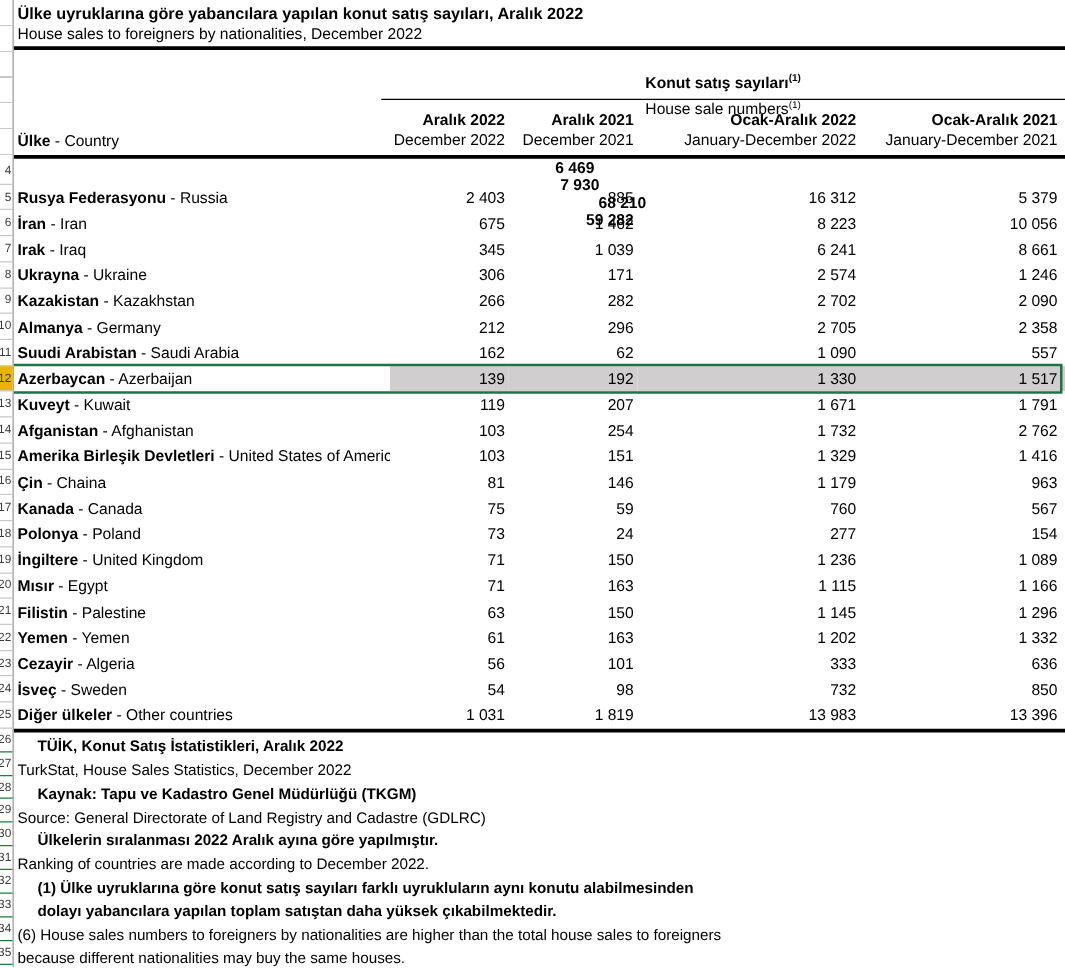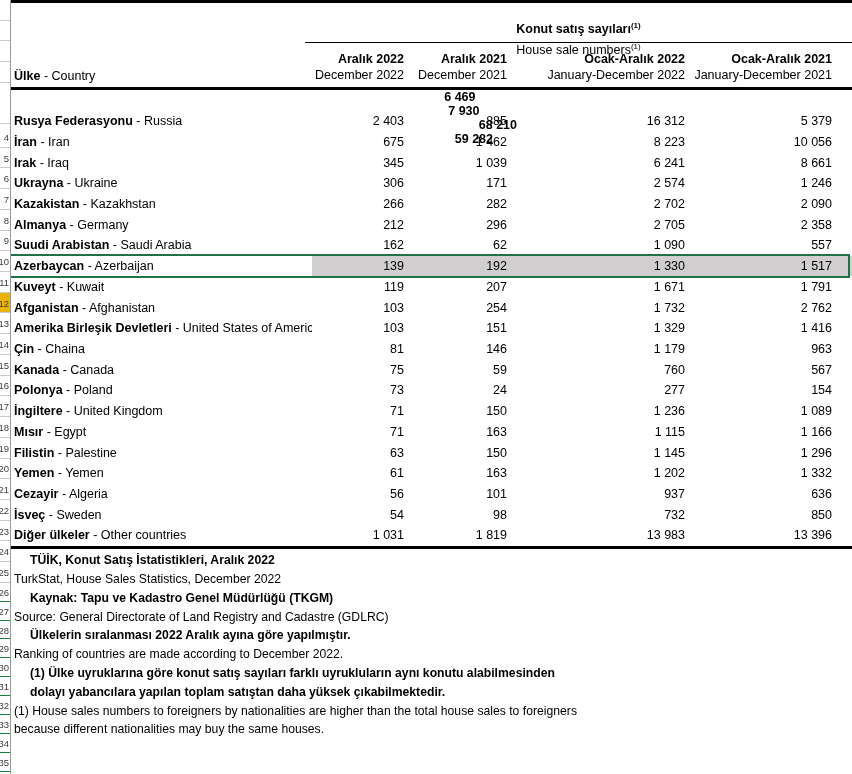--- a/index.html
+++ b/index.html
@@ -30,21 +30,21 @@
   .group-tr{font-size:12.5px;font-weight:bold;line-height:17px;}
   .group-en{font-size:12.5px;line-height:17px;}
   sup{font-size:8px;}
   .col-headers{display:flex;height:44px;align-items:flex-end;box-sizing:border-box;padding-bottom:4px;}
   .country-h{flex:1;padding-left:4px;font-size:12.5px;white-space:nowrap;}
   .col-h{text-align:right;font-size:12.5px;line-height:16px;white-space:nowrap;box-sizing:border-box;}
   .col-h .tr{font-weight:bold;}
   .w1{width:95px;padding-right:3px;}
   .w2{width:103px;padding-right:3px;}
   .w3{width:178px;padding-right:3px;}
-  .w4{width:164px;padding-right:20px;}
+  .w4{width:164px;padding-right:6px;}
   .row{display:flex;height:20.73px;align-items:center;font-size:12.5px;}
   .row .name{flex:1;padding-left:4px;white-space:nowrap;overflow:hidden;}
   .row .num{text-align:right;box-sizing:border-box;white-space:nowrap;}
   .row.total{font-weight:bold;flex-direction:column;}
   .row.selected{position:relative;}
   .row.selected .num{background:#d0cece;height:100%;display:flex;align-items:center;justify-content:flex-end;}
   .row.selected::after{content:"";position:absolute;left:-1px;right:2px;top:-2px;bottom:-2px;
           border:2px solid #1f7245;pointer-events:none;z-index:4;}
   .footnotes{padding-top:2px;}
   .fn{height:18.8px;display:flex;align-items:center;padding-left:4px;font-size:12.2px;white-space:nowrap;}
@@ -153,20 +153,24 @@
         <span>34</span>
       </div>
       <div class="gutter-cell footer">
         <span>35</span>
       </div>
     </div>
   <div class="blue-marker" style="color: rgb(46, 117, 182);">4</div>
 
   <div class="main">
 
+    <div class="titles">
+      <div class="title-tr">Ülke uyruklarına göre yabancılara yapılan konut satış sayıları, Aralık 2022</div>
+      <div class="title-en">House sales to foreigners by nationalities, December 2022</div>
+    </div>
 
     <div class="rule-thick"></div>
 
     <div class="group-header">
       <div class="group-spacer"></div>
       <div class="group-box">
         <div class="group-tr"><span>Konut satış sayıları</span><sup>(1)</sup></div>
         <div class="group-en"><span>House sale numbers</span><sup>(1)</sup></div>
       </div>
     </div>
@@ -326,21 +330,21 @@
     <div class="name"><b>Yemen</b><span> - Yemen</span></div>
   <div class="num w1">61</div>
           <div class="num w2">163</div>
           <div class="num w3">1 202</div>
           <div class="num w4">1 332</div>
         </div>
         <div class="row">
     <div class="name"><b>Cezayir</b><span> - Algeria</span></div>
   <div class="num w1">56</div>
           <div class="num w2">101</div>
-          <div class="num w3">937</div>
+          <div class="num w3">333</div>
           <div class="num w4">636</div>
         </div>
         <div class="row">
     <div class="name"><b>İsveç</b><span> - Sweden</span></div>
   <div class="num w1">54</div>
           <div class="num w2">98</div>
           <div class="num w3">732</div>
           <div class="num w4">850</div>
         </div>
         <div class="row">
@@ -357,18 +361,18 @@
     <div class="footnotes">
 
     <div class="fn bold">TÜİK, Konut Satış İstatistikleri, Aralık 2022</div>
         <div class="fn">TurkStat, House Sales Statistics, December 2022</div>
         <div class="fn bold">Kaynak: Tapu ve Kadastro Genel Müdürlüğü (TKGM)</div>
         <div class="fn">Source: General Directorate of Land Registry and Cadastre (GDLRC)</div>
         <div class="fn bold">Ülkelerin sıralanması 2022 Aralık ayına göre yapılmıştır.</div>
         <div class="fn">Ranking of countries are made according to December 2022.</div>
         <div class="fn bold">(1) Ülke uyruklarına göre konut satış sayıları farklı uyrukluların aynı konutu alabilmesinden</div>
         <div class="fn bold">dolayı yabancılara yapılan toplam satıştan daha  yüksek çıkabilmektedir.</div>
-        <div class="fn">(1) House sales numbers to foreigners by nationalities are higher than the total house sales to foreigners</div>
+        <div class="fn">(6) House sales numbers to foreigners by nationalities are higher than the total house sales to foreigners</div>
         <div class="fn">because different nationalities may buy the same houses.</div>
       </div>
 
   </div>
 </div>
 
 </body></html>

